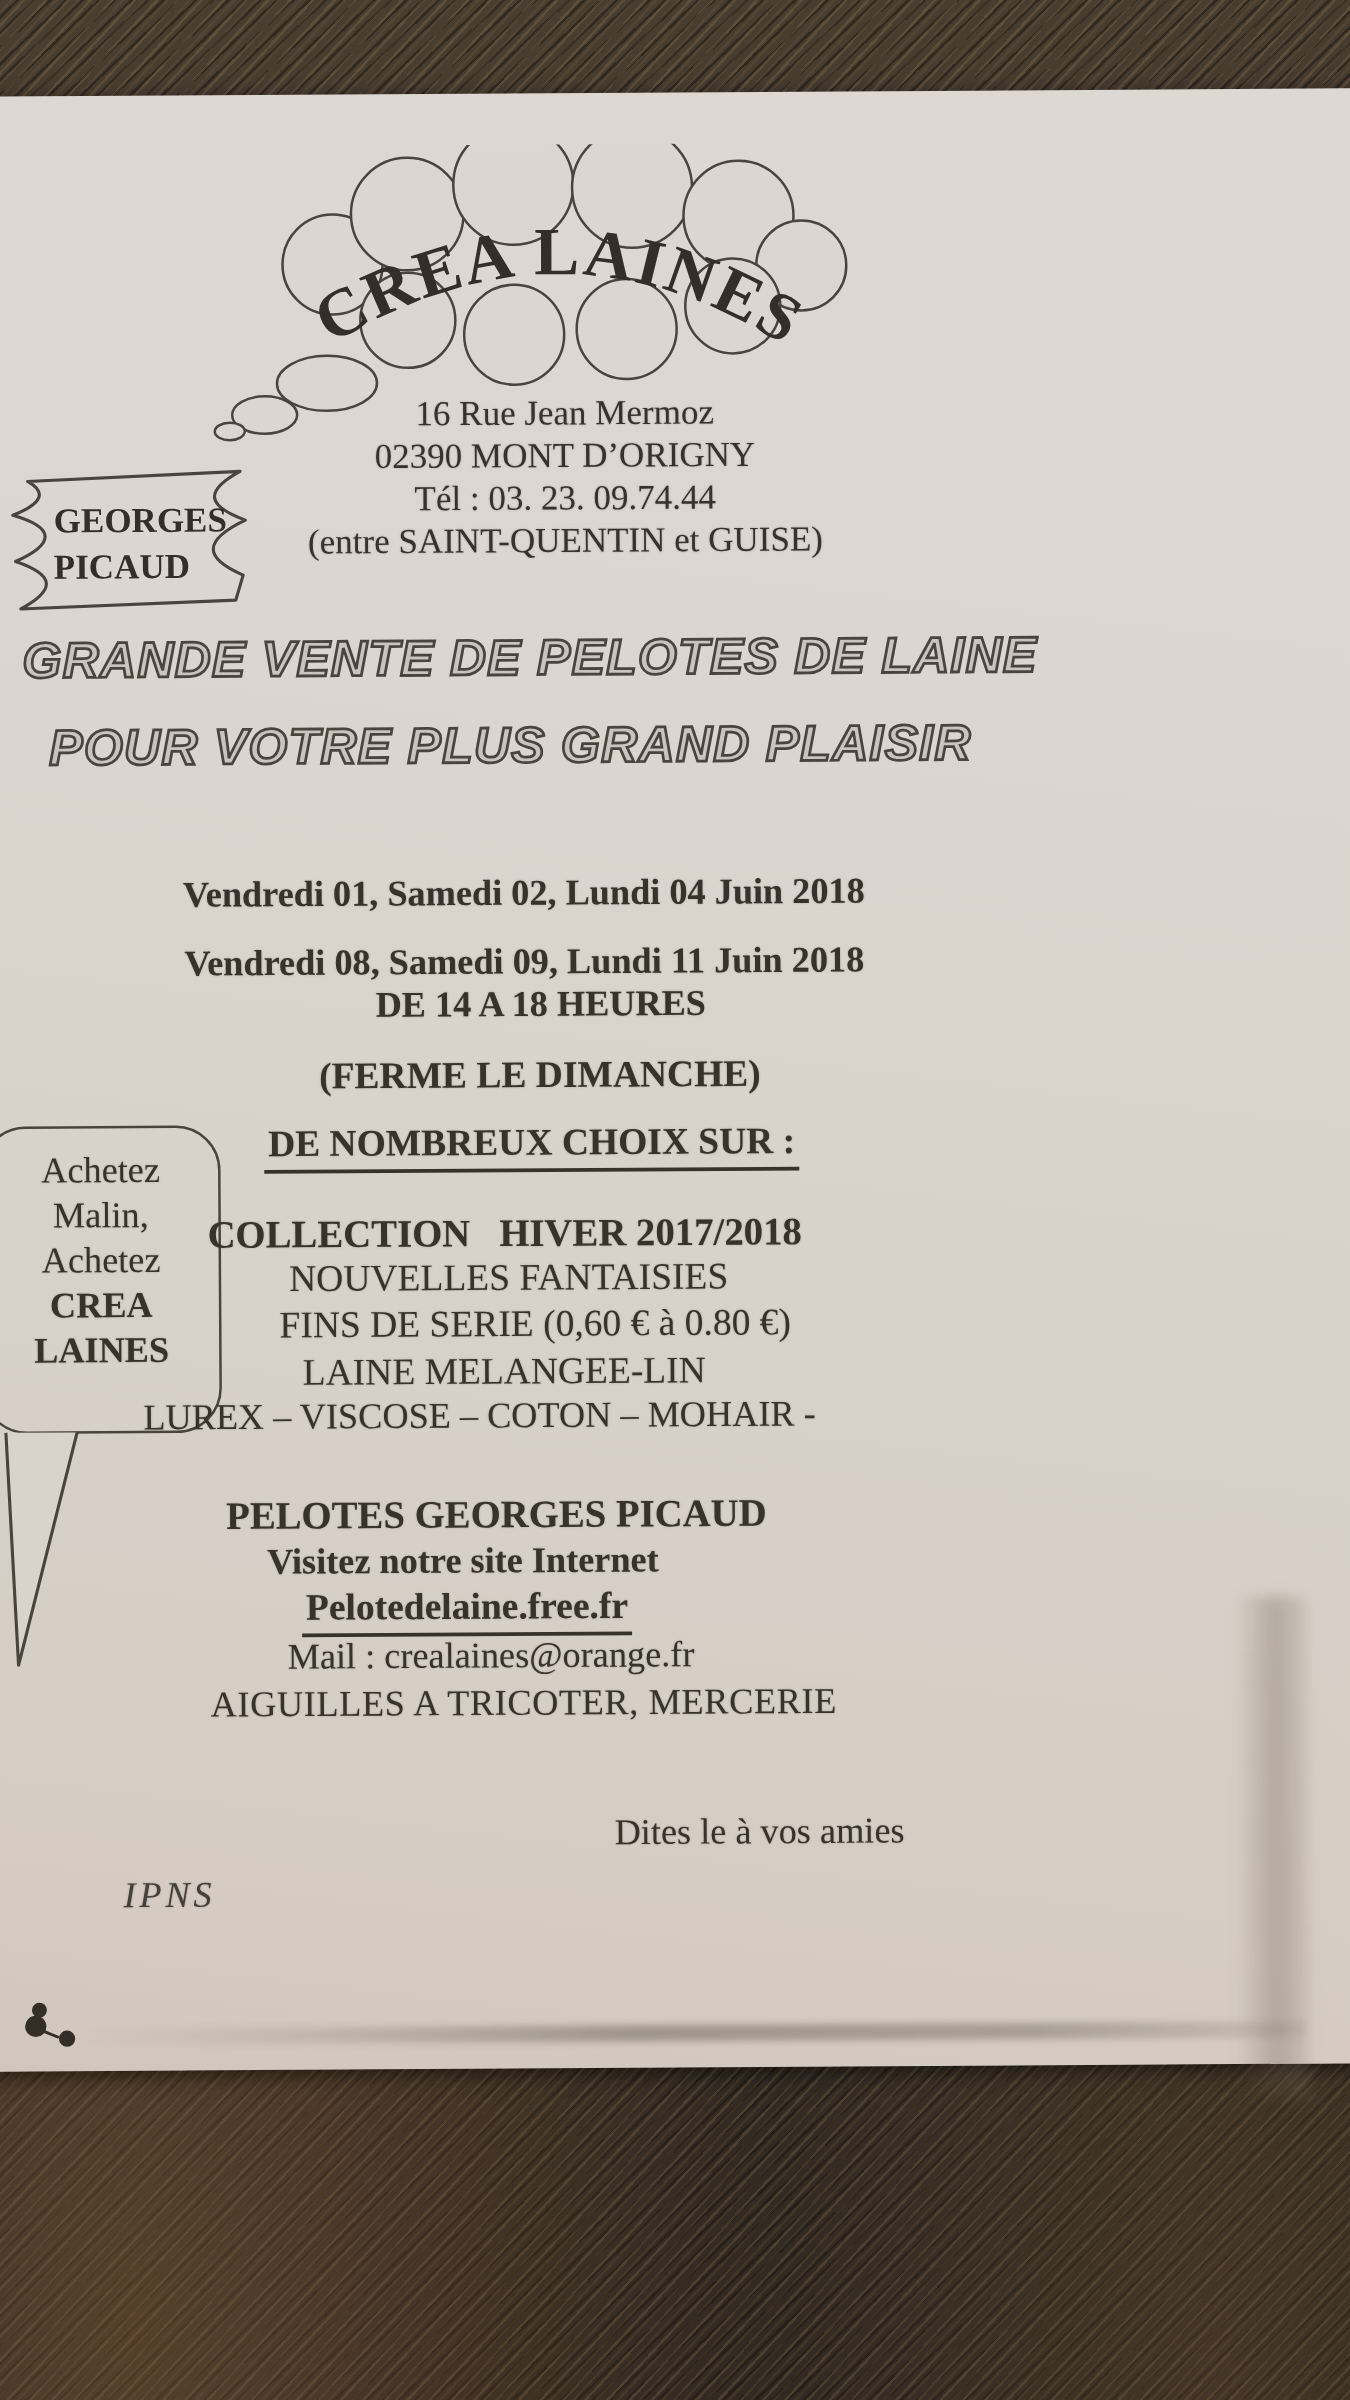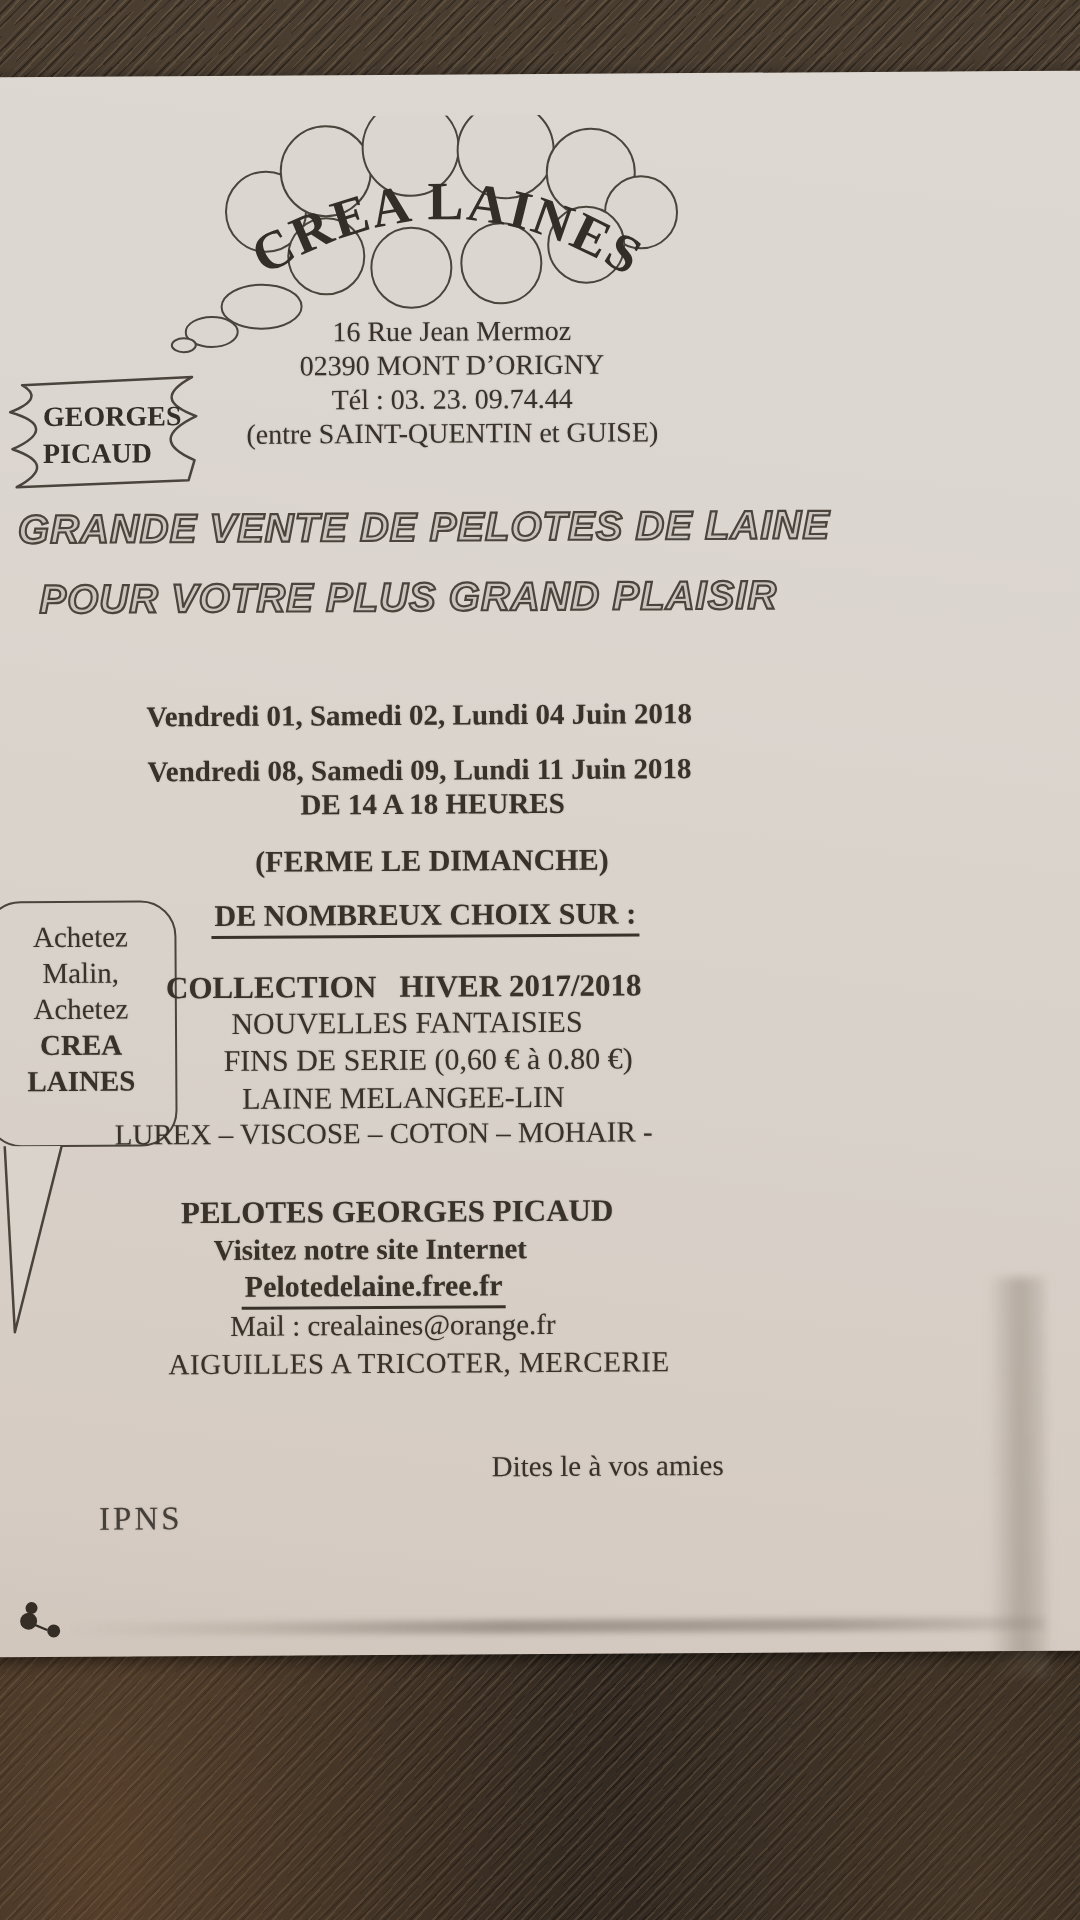--- a/index.html
+++ b/index.html
@@ -113,21 +113,21 @@
 
     <div class="ink ctr b" style="left:119px;top:1119px;width:600px;font-size:31px;">PELOTES GEORGES PICAUD</div>
     <div class="ink ctr b" style="left:92px;top:1158px;width:600px;font-size:29px;">Visitez notre site Internet</div>
     <div class="ink ctr b" style="left:95px;top:1194px;width:600px;font-size:30px;">
       <span class="u3">Pelotedelaine.free.fr</span>
     </div>
     <div class="ink ctr" style="left:114px;top:1234px;width:600px;font-size:29px;">Mail : crealaines@orange.fr</div>
     <div class="ink ctr" style="left:140px;top:1272px;width:600px;font-size:29px;letter-spacing:.5px;">AIGUILLES A TRICOTER, MERCERIE</div>
 
     <div class="ink" style="left:512px;top:1376px;font-size:29px;">Dites le à vos amies</div>
-    <div class="ink" style="left:119px;top:1424px;font-size:33px;letter-spacing:3px;color:#46403a;">IPNS</div>
+    <div class="ink" style="left:119px;top:1424px;font-size:29px;letter-spacing:3px;color:#46403a;font-style:italic;">IPNS</div>
 
     <svg style="position:absolute;left:36px;top:1518px;" width="50" height="50" viewBox="0 0 50 50">
       <g fill="#26211b" opacity="0.92">
         <circle cx="15" cy="13" r="6"></circle>
         <circle cx="12" cy="26" r="8.5"></circle>
         <circle cx="37" cy="36" r="6.5"></circle>
         <path d="M 19,29 L 31,34 L 30,36 L 18,31 Z"></path>
       </g>
     </svg>
 

